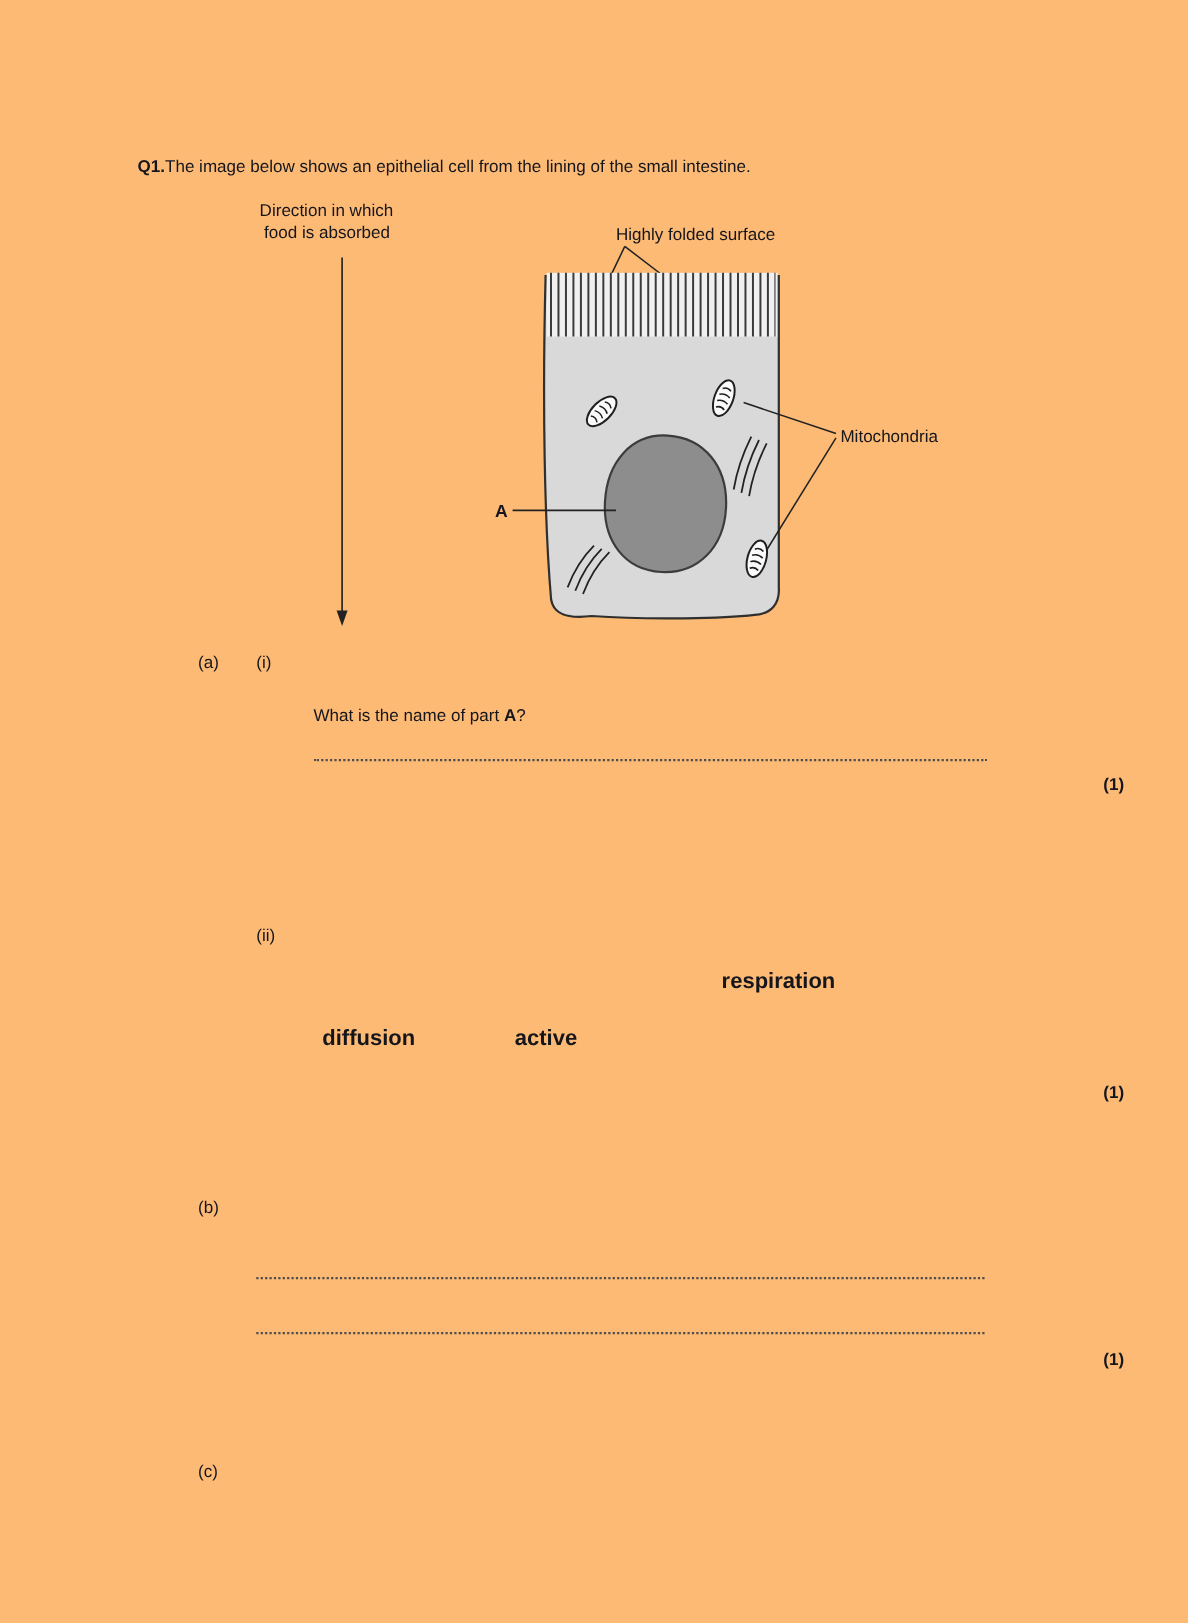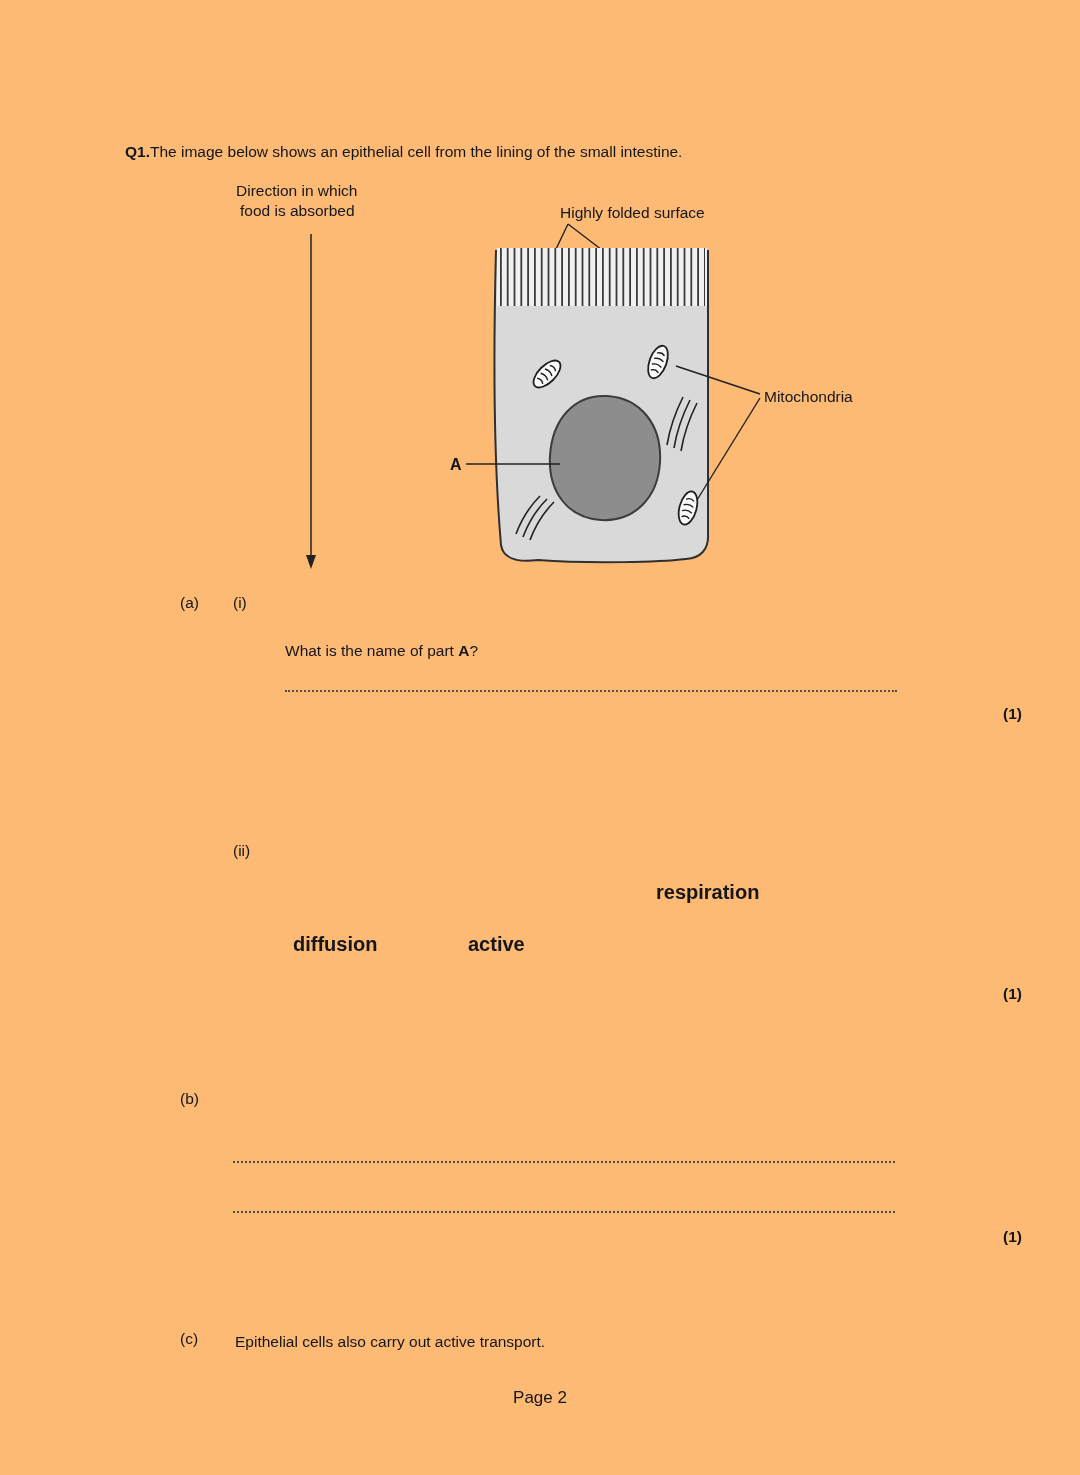--- a/index.html
+++ b/index.html
@@ -108,17 +108,15 @@
   <div class="abs option" style="left:620px; top:881px;margin-left:36px;">respiration</div>
 
   <div class="abs marks" style="left:1003px; top:985px;">(1)</div>
 
   <div class="abs" style="left:180px; top:1090px;">(b)</div>
   <div class="abs dotted-line" style="left:233px; top:1143px; width:662px;"></div>
   <div class="abs dotted-line" style="left:233px; top:1193px; width:662px;"></div>
   <div class="abs marks" style="left:1003px; top:1228px;">(1)</div>
 
   <div class="abs" style="left:180px; top:1330px;">(c)</div>
-  <div class="abs qtext" style="left:235px; top:1330px; width:745px;">Epithelial cells also carry out active transport.</div>
 
-  <div class="abs footer" style="top:1388px;">Page 2</div>
 
 </div>
 
 </body></html>

